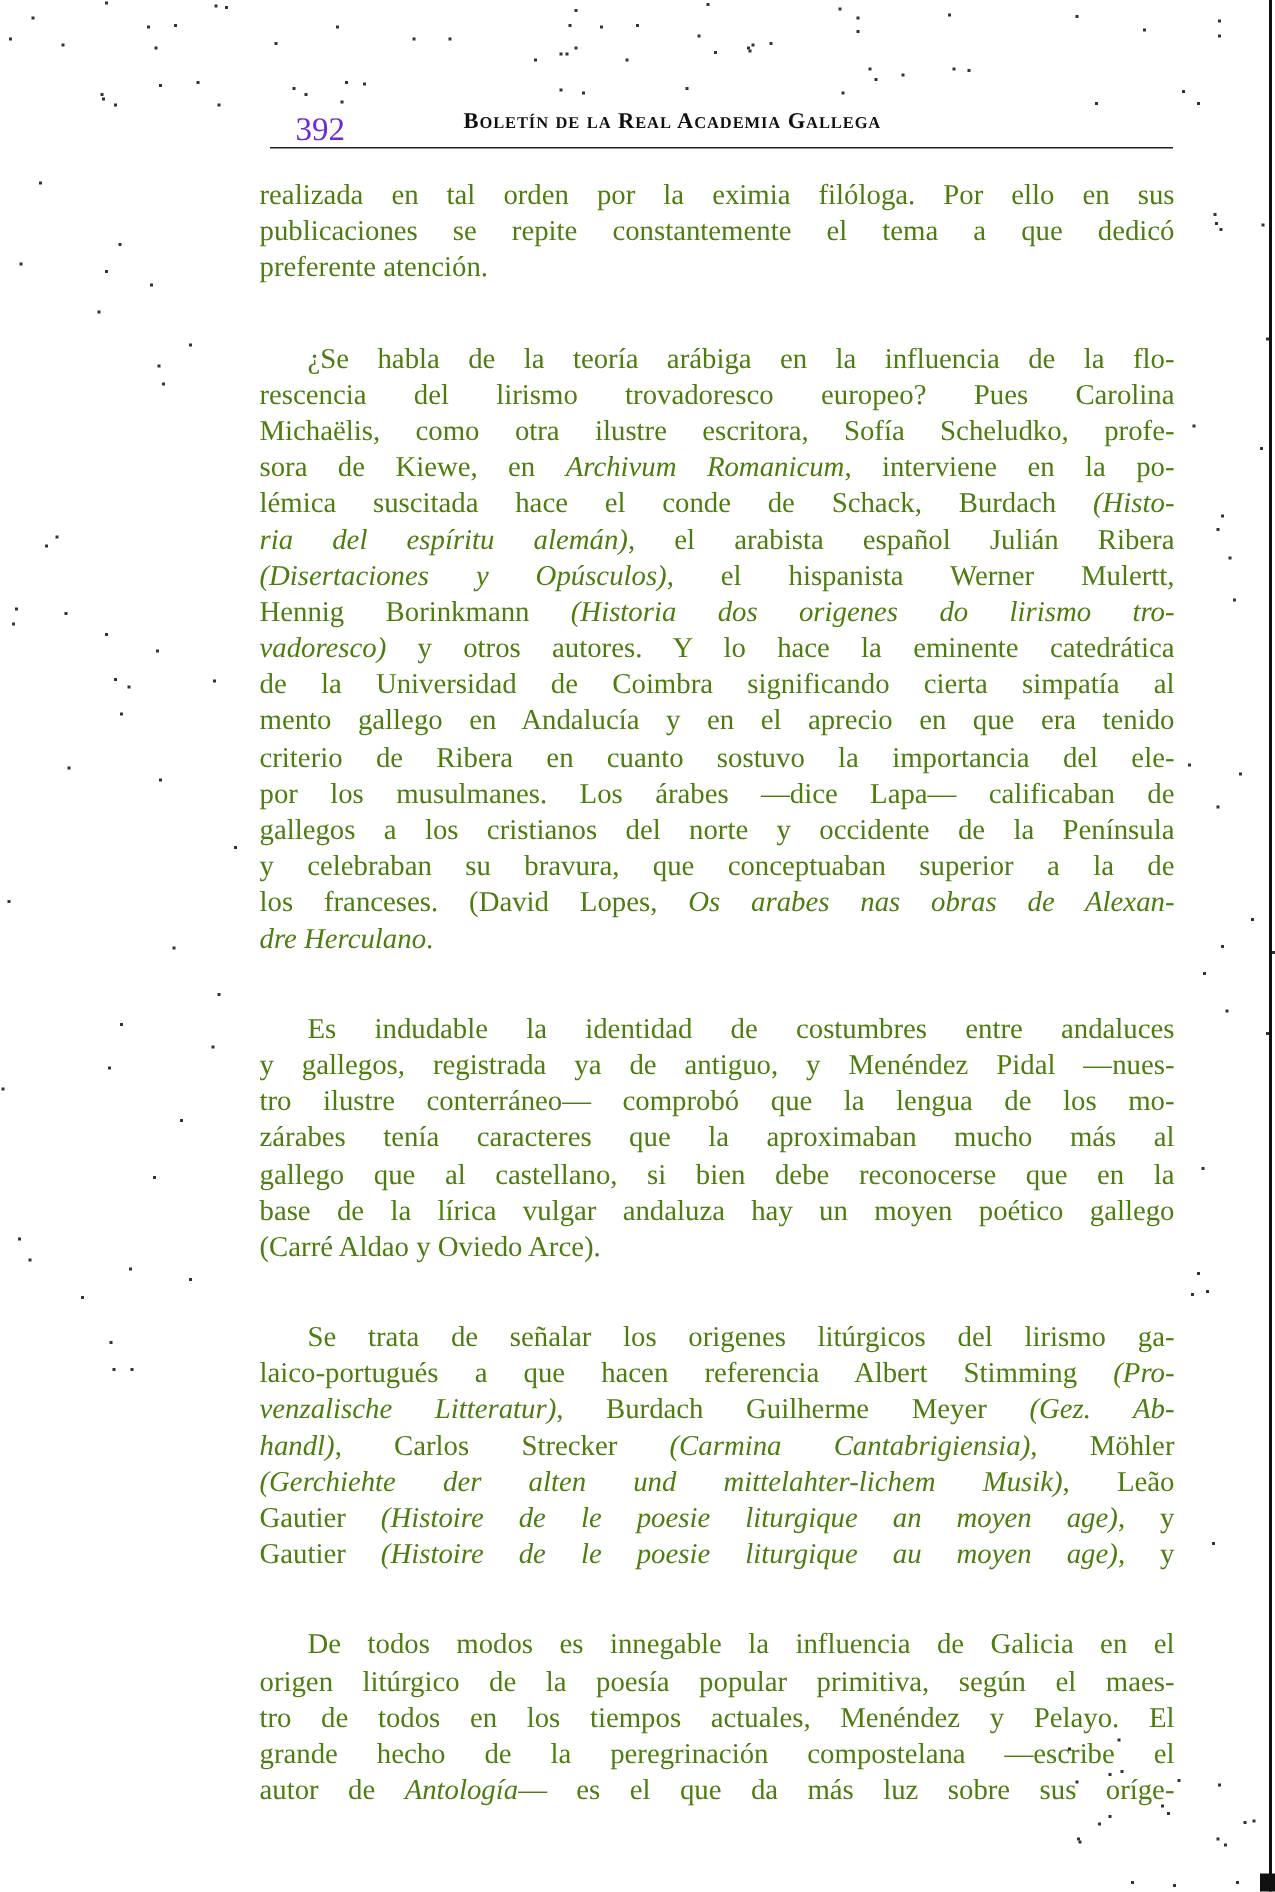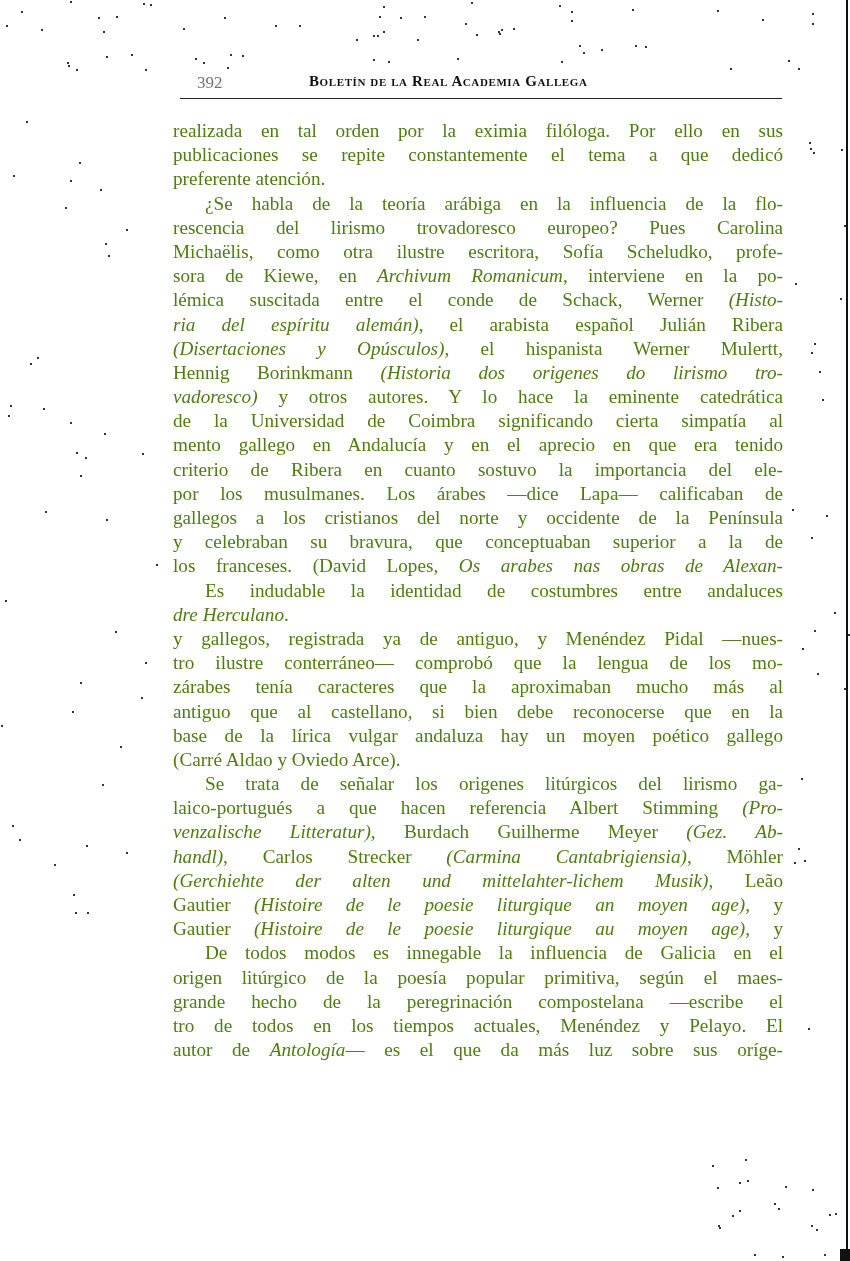--- a/index.html
+++ b/index.html
@@ -1,25 +1,25 @@
 <!DOCTYPE html>
 <html><head>
 <meta charset="utf-8">
 <style>
   html, body { margin: 0; padding: 0; background: #ffffff; }
   body { width: 850px; height: 1261px; position: relative; overflow: hidden; }
   .page { position: absolute; left: 0; top: 0; width: 850px; height: 1261px; background: #fff; }
   .header { position: absolute; left: 197px; top: 73px; width: 585px; height: 24px; }
-  .page-number { position: absolute; left: 0; top: 0; font-family: "Liberation Serif", serif; font-size: 17px; color: #737373; }
+  .page-number { position: absolute; left: 0; top: 0; font-family: "Liberation Serif", serif; font-size: 22px; color: #6d28d9; }
   .running-title { position: absolute; left: 112px; top: 0; font-family: "Liberation Serif", serif; font-size: 15px; font-weight: bold; font-variant: small-caps; letter-spacing: 0.6px; color: #111; }
   .rule { position: absolute; left: 180px; top: 98px; width: 602px; height: 0; border-top: 1.5px solid #222; }
   .body { position: absolute; left: 173px; top: 119px; width: 610px; font-family: Liberation Serif, serif; font-size: 19.2px; color: #4d7c0f; }
   .line { height: 24.2px; line-height: 24.2px; white-space: nowrap; text-align: justify; text-align-last: justify; }
   .line.last { text-align-last: left; }
-  .line.indent { padding-left: 32px; }
+  .line.indent { padding-left: 32px; margin-top: 36px; }
   .line i { font-style: italic; }
   .edge-line { position: absolute; right: 2px; top: 0; width: 2px; height: 1261px; background: #111; }
   .corner-blob { position: absolute; right: 0; bottom: 0; width: 10px; height: 12px; background: #111; }
   .speck { position: absolute; width: 2px; height: 2px; background: #333; }
 </style>
 </head>
 <body>
 
 <div class="page">
   <div class="header">
@@ -29,51 +29,51 @@
   <div class="rule"></div>
 
   <div class="body" id="body-text">
       <div class="line"><span>realizada en tal orden por la eximia filóloga. Por ello en sus</span></div>
       <div class="line"><span>publicaciones se repite constantemente el tema a que dedicó</span></div>
       <div class="line last"><span>preferente atención.</span></div>
       <div class="line indent"><span>¿Se habla de la teoría arábiga en la influencia de la flo-</span></div>
       <div class="line"><span>rescencia del lirismo trovadoresco europeo? Pues Carolina</span></div>
       <div class="line"><span>Michaëlis, como otra ilustre escritora, Sofía Scheludko, profe-</span></div>
       <div class="line"><span>sora de Kiewe, en </span><i>Archivum Romanicum</i><span>, interviene en la po-</span></div>
-      <div class="line"><span>lémica suscitada entre el conde de Schack, Werner </span><i>(Histo-</i></div>
+      <div class="line"><span>lémica suscitada hace el conde de Schack, Burdach </span><i>(Histo-</i></div>
       <div class="line"><i>ria del espíritu alemán)</i><span>, el arabista español Julián Ribera</span></div>
       <div class="line"><i>(Disertaciones y Opúsculos)</i><span>, el hispanista Werner Mulertt,</span></div>
       <div class="line"><span>Hennig Borinkmann </span><i>(Historia dos origenes do lirismo tro-</i></div>
       <div class="line"><i>vadoresco)</i><span> y otros autores. Y lo hace la eminente catedrática</span></div>
       <div class="line"><span>de la Universidad de Coimbra significando cierta simpatía al</span></div>
       <div class="line"><span>mento gallego en Andalucía y en el aprecio en que era tenido</span></div>
       <div class="line"><span>criterio de Ribera en cuanto sostuvo la importancia del ele-</span></div>
       <div class="line"><span>por los musulmanes. Los árabes —dice Lapa— calificaban de</span></div>
       <div class="line"><span>gallegos a los cristianos del norte y occidente de la Península</span></div>
       <div class="line"><span>y celebraban su bravura, que conceptuaban superior a la de</span></div>
       <div class="line"><span>los franceses. (David Lopes, </span><i>Os arabes nas obras de Alexan-</i></div>
+      <div class="line last"><i>dre Herculano</i><span>.</span></div>
       <div class="line indent"><span>Es indudable la identidad de costumbres entre andaluces</span></div>
-      <div class="line last"><i>dre Herculano</i><span>.</span></div>
       <div class="line"><span>y gallegos, registrada ya de antiguo, y Menéndez Pidal —nues-</span></div>
       <div class="line"><span>tro ilustre conterráneo— comprobó que la lengua de los mo-</span></div>
       <div class="line"><span>zárabes tenía caracteres que la aproximaban mucho más al</span></div>
-      <div class="line"><span>antiguo que al castellano, si bien debe reconocerse que en la</span></div>
+      <div class="line"><span>gallego que al castellano, si bien debe reconocerse que en la</span></div>
       <div class="line"><span>base de la lírica vulgar andaluza hay un moyen poético gallego</span></div>
       <div class="line last"><span>(Carré Aldao y Oviedo Arce).</span></div>
       <div class="line indent"><span>Se trata de señalar los origenes litúrgicos del lirismo ga-</span></div>
       <div class="line"><span>laico-portugués a que hacen referencia Albert Stimming </span><i>(Pro-</i></div>
       <div class="line"><i>venzalische Litteratur)</i><span>, Burdach Guilherme Meyer </span><i>(Gez. Ab-</i></div>
       <div class="line"><i>handl)</i><span>, Carlos Strecker </span><i>(Carmina Cantabrigiensia)</i><span>, Möhler</span></div>
       <div class="line"><i>(Gerchiehte der alten und mittelahter-lichem Musik)</i><span>, Leão</span></div>
       <div class="line"><span>Gautier </span><i>(Histoire de le poesie liturgique an moyen age)</i><span>, y</span></div>
       <div class="line"><span>Gautier </span><i>(Histoire de le poesie liturgique au moyen age)</i><span>, y</span></div>
       <div class="line indent"><span>De todos modos es innegable la influencia de Galicia en el</span></div>
       <div class="line"><span>origen litúrgico de la poesía popular primitiva, según el maes-</span></div>
+      <div class="line"><span>tro de todos en los tiempos actuales, Menéndez y Pelayo. El</span></div>
       <div class="line"><span>grande hecho de la peregrinación compostelana —escribe el</span></div>
-      <div class="line"><span>tro de todos en los tiempos actuales, Menéndez y Pelayo. El</span></div>
       <div class="line"><span>autor de </span><i>Antología</i><span>— es el que da más luz sobre sus oríge-</span></div>
     </div>
 
   <div class="edge-line"></div>
   <div class="corner-blob"></div>
   <div id="specks">
       <div class="speck" style="left: 416.853px; top: 39.2553px;"></div>
       <div class="speck" style="left: 98.1537px; top: 17.0784px;"></div>
       <div class="speck" style="left: 376.728px; top: 35.4468px;"></div>
       <div class="speck" style="left: 66.7743px; top: 61.521px;"></div>

